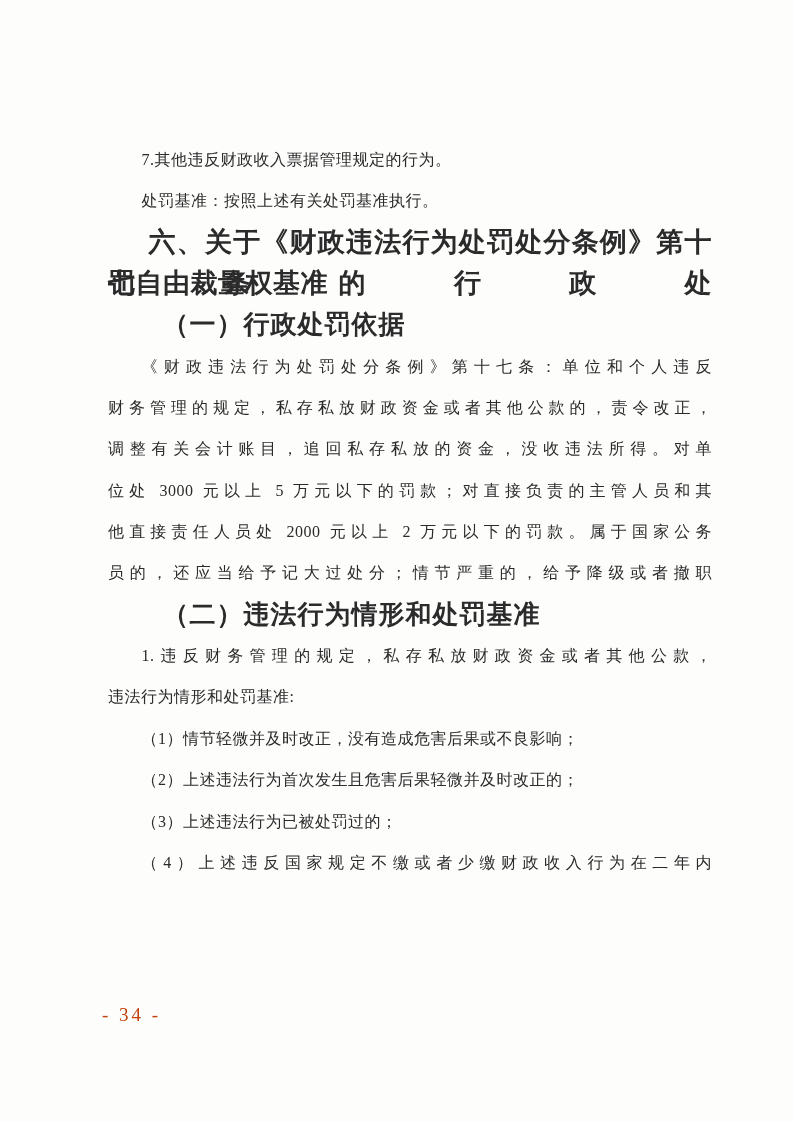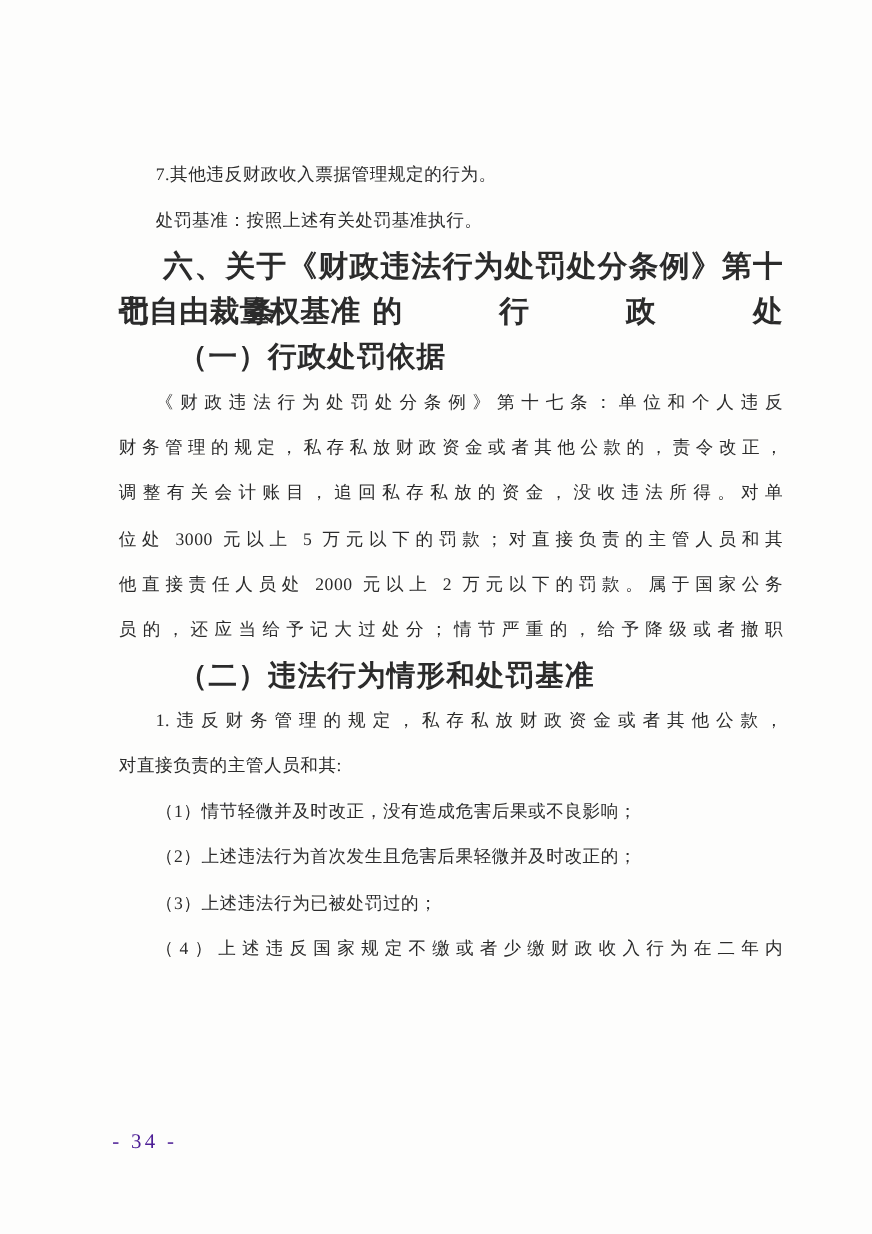--- a/index.html
+++ b/index.html
@@ -50,45 +50,45 @@
   .h1.ind { text-indent: 1.5em; }
   
   .h2 {
     font-weight: 700;
     font-size: 26px;
     letter-spacing: 1px;
   }
   .footer {
     position: absolute;
     left: 102px;
-    top: 1028px;
+    top: 1004px;
     font-size: 19px;
     letter-spacing: 3px;
-    color: #4c1d95;
+    color: #c2410c;
   }
 </style>
 </head>
 <body>
 
 <div class="page">
   <div class="text-block">
     <div class="ln ind">7.其他违反财政收入票据管理规定的行为。</div>
     <div class="ln ind">处罚基准：按照上述有关处罚基准执行。</div>
     <div class="ln h1 ind just">六、关于《财政违法行为处罚处分条例》第十七条的行政处</div>
     <div class="ln h1">罚自由裁量权基准</div>
     <div class="ln h2 ind">（一）行政处罚依据</div>
     <div class="ln ind just">《财政违法行为处罚处分条例》第十七条：单位和个人违反</div>
     <div class="ln just">财务管理的规定，私存私放财政资金或者其他公款的，责令改正，</div>
     <div class="ln just">调整有关会计账目，追回私存私放的资金，没收违法所得。对单</div>
     <div class="ln just">位处 3000 元以上 5 万元以下的罚款；对直接负责的主管人员和其</div>
     <div class="ln just">他直接责任人员处 2000 元以上 2 万元以下的罚款。属于国家公务</div>
     <div class="ln just">员的，还应当给予记大过处分；情节严重的，给予降级或者撤职</div>
     <div class="ln h2 ind">（二）违法行为情形和处罚基准</div>
     <div class="ln ind just">1.违反财务管理的规定，私存私放财政资金或者其他公款，</div>
-    <div class="ln">对直接负责的主管人员和其:</div>
+    <div class="ln">违法行为情形和处罚基准:</div>
     <div class="ln ind">（1）情节轻微并及时改正，没有造成危害后果或不良影响；</div>
     <div class="ln ind">（2）上述违法行为首次发生且危害后果轻微并及时改正的；</div>
     <div class="ln ind">（3）上述违法行为已被处罚过的；</div>
     <div class="ln ind just">（4）上述违反国家规定不缴或者少缴财政收入行为在二年内</div>
   </div>
 
   <div class="footer">- 34 -</div>
 </div>
 
 </body></html>

